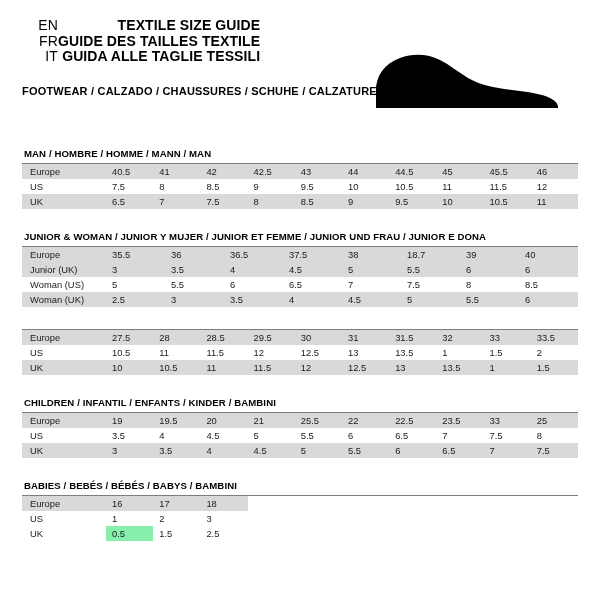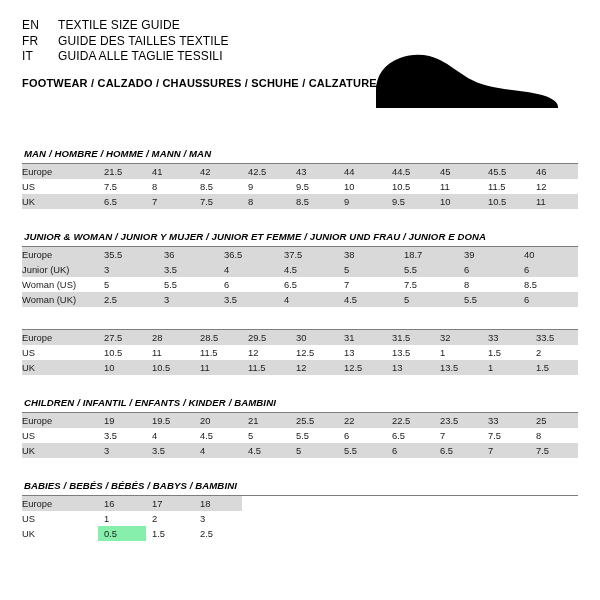--- a/index.html
+++ b/index.html
@@ -24,62 +24,62 @@
 
   
   .header {
     position: relative;
     height: 108px;
   }
   .lang-table {
     border-collapse: collapse;
   }
   .lang-table td {
-    font-size: 12px;
+    font-size: 14px;
     line-height: 15.6px;
     padding: 0;
     vertical-align: top;
     white-space: nowrap;
+    text-align: right;
   }
   .lang-code {
     width: 36px;
     font-weight: normal;
     letter-spacing: 0.2px;
   }
   .lang-title {
-    font-weight: normal;
+    font-weight: bold;
     letter-spacing: 0.1px;
     margin-top: 24px;
   }
   .shoe-wrap {
     position: absolute;
     top: 24px;
     right: 18px;
     width: 190px;
     height: 70px;
   }
   .shoe-wrap svg { display: block; }
 
   .section-title {
     font-size: 11px;
     font-weight: bold;
     letter-spacing: 0.2px;
-    margin-top: 12px;
+    margin-top: 20px;
   }
 
   
   .group {
     margin-top: 22px;
   }
   .group-title {
     font-size: 9.6px;
     font-weight: bold;
     letter-spacing: 0.1px;
     padding: 0 0 4px 2px;
-    font-style: italic;
   }
   .rule {
     border: 0;
     border-top: 1px solid #7d7d7d;
     margin: 0 0 0 0;
     height: 0;
   }
   table.size {
     border-collapse: collapse;
     width: 100%;
@@ -91,21 +91,21 @@
     padding: 0 0 0 6px;
     vertical-align: middle;
     color: #1a1a1a;
     white-space: nowrap;
   }
   table.size tr.shade td {
     background: #d9d9d9;
   }
   table.size td.lbl {
     width: 76px;
-    padding-left: 0;
+    padding-left: 8px;
   }
 
   
 </style>
 </head>
 <body>
 
 <div class="page">
 
   <div class="header">
@@ -136,21 +136,21 @@
     <div class="section-title">FOOTWEAR / CALZADO / CHAUSSURES / SCHUHE / CALZATURE</div>
   </div>
 
   <div class="group">
     <div class="group-title">MAN / HOMBRE / HOMME / MANN / MAN</div>
     <hr class="rule">
     <table class="size">
       <tbody>
         <tr class="shade">
           <td class="lbl">Europe</td>
-          <td>21.5</td>
+          <td>40.5</td>
           <td>41</td>
           <td>42</td>
           <td>42.5</td>
           <td>43</td>
           <td>44</td>
           <td>44.5</td>
           <td>45</td>
           <td>45.5</td>
           <td>46</td>
         </tr>

